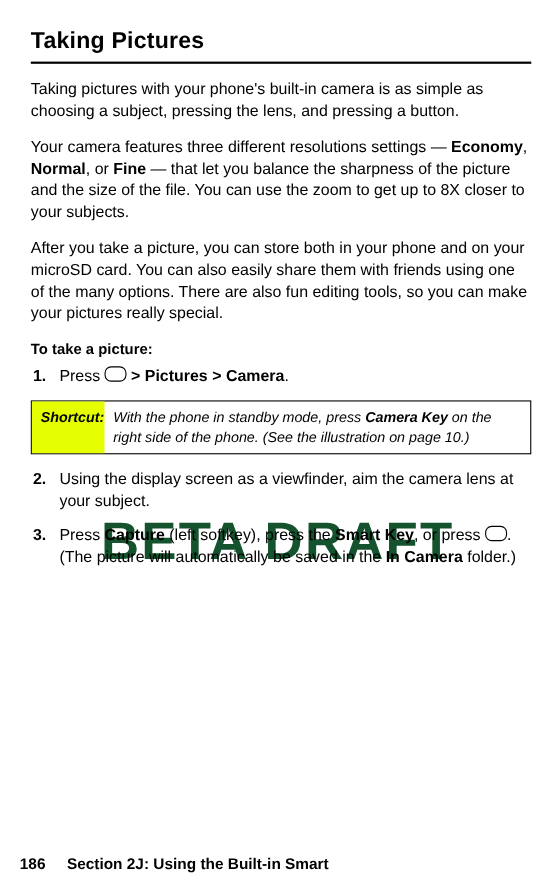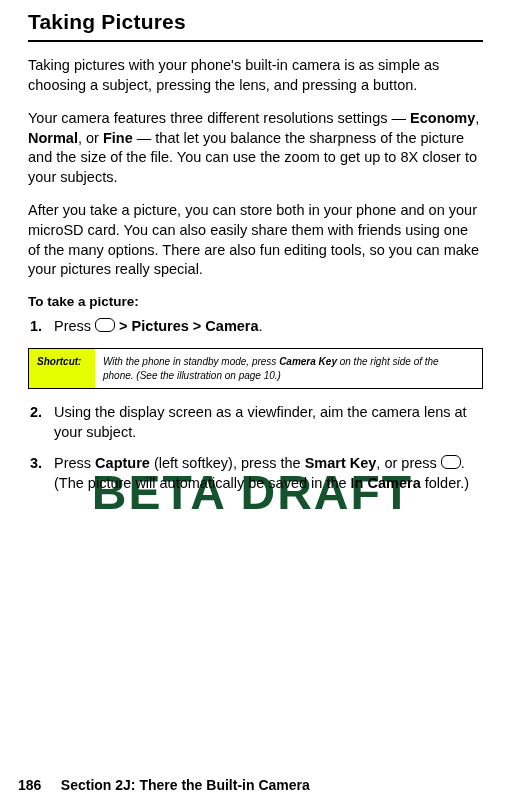--- a/index.html
+++ b/index.html
@@ -7,21 +7,21 @@
     padding: 0;
     font-family: "Myriad Pro", "Segoe UI", Arial, sans-serif;
     color: #000;
     background: #fff;
     width: 505px;
     height: 811px;
     position: relative;
     overflow: hidden;
   }
   .page {
-    padding: 10px 22px 0 28px;
+    padding: 26px 22px 0 28px;
     box-sizing: border-box;
   }
   .title {
     font-size: 21px;
     font-weight: bold;
     margin-bottom: 6px;
     letter-spacing: 0.2px;
   }
   .rule {
     border: none;
@@ -84,21 +84,21 @@
   }
   .key-icon.small {
     width: 14px;
     height: 10px;
     border-radius: 3px;
   }
   .shortcut-box {
     display: flex;
     border: 1px solid #000;
     margin: 6px 0 14px 0;
-    font-size: 10px;
+    font-size: 13px;
     line-height: 1.35;
   }
   .shortcut-label {
     background: #e6ff00;
     font-weight: bold;
     font-style: italic;
     padding: 6px 8px;
     width: 66px;
     flex-shrink: 0;
     box-sizing: border-box;
@@ -173,14 +173,14 @@
     </li>
     <li>
       <span class="num">3.</span>
       <span>Press </span><b>Capture</b><span> (left softkey), press the </span><b>Smart Key</b><span>, or press </span><span class="key-icon"></span><span>. (The picture will automatically be saved in the </span><b>In Camera</b><span> folder.)</span>
     </li>
   </ol>
 
 </div>
 
 <div class="footer">
-  <span>186</span>&nbsp;&nbsp;&nbsp;&nbsp;&nbsp;<span>Section 2J: There the Built-in Camera</span>
+  <span>186</span>&nbsp;&nbsp;&nbsp;&nbsp;&nbsp;<span>Section 2J: Using the Built-in Smart</span>
 </div>
 
 </body></html>

